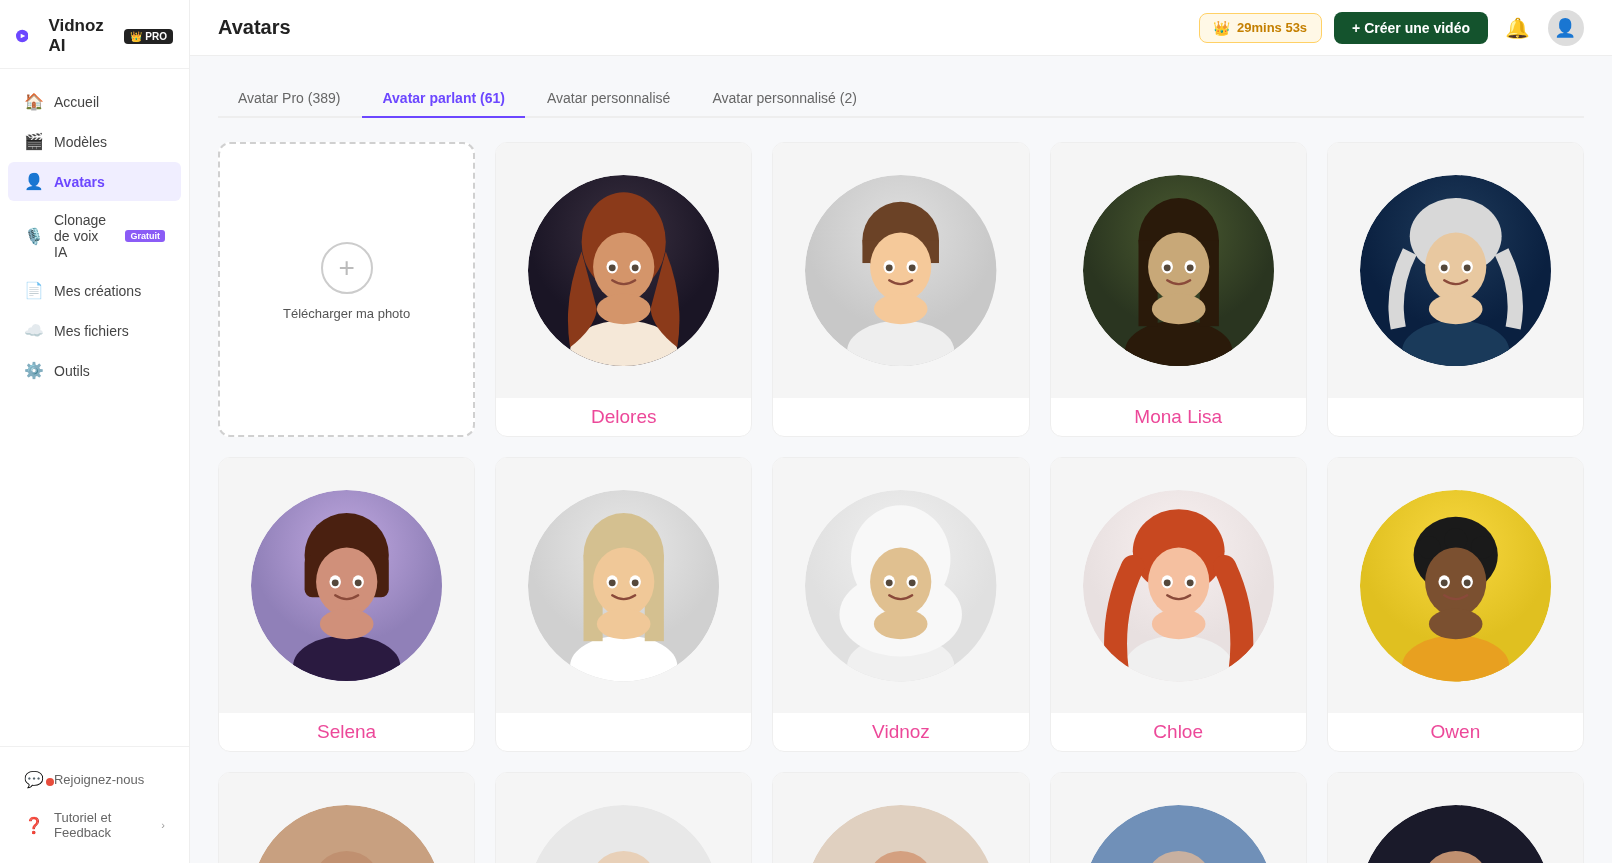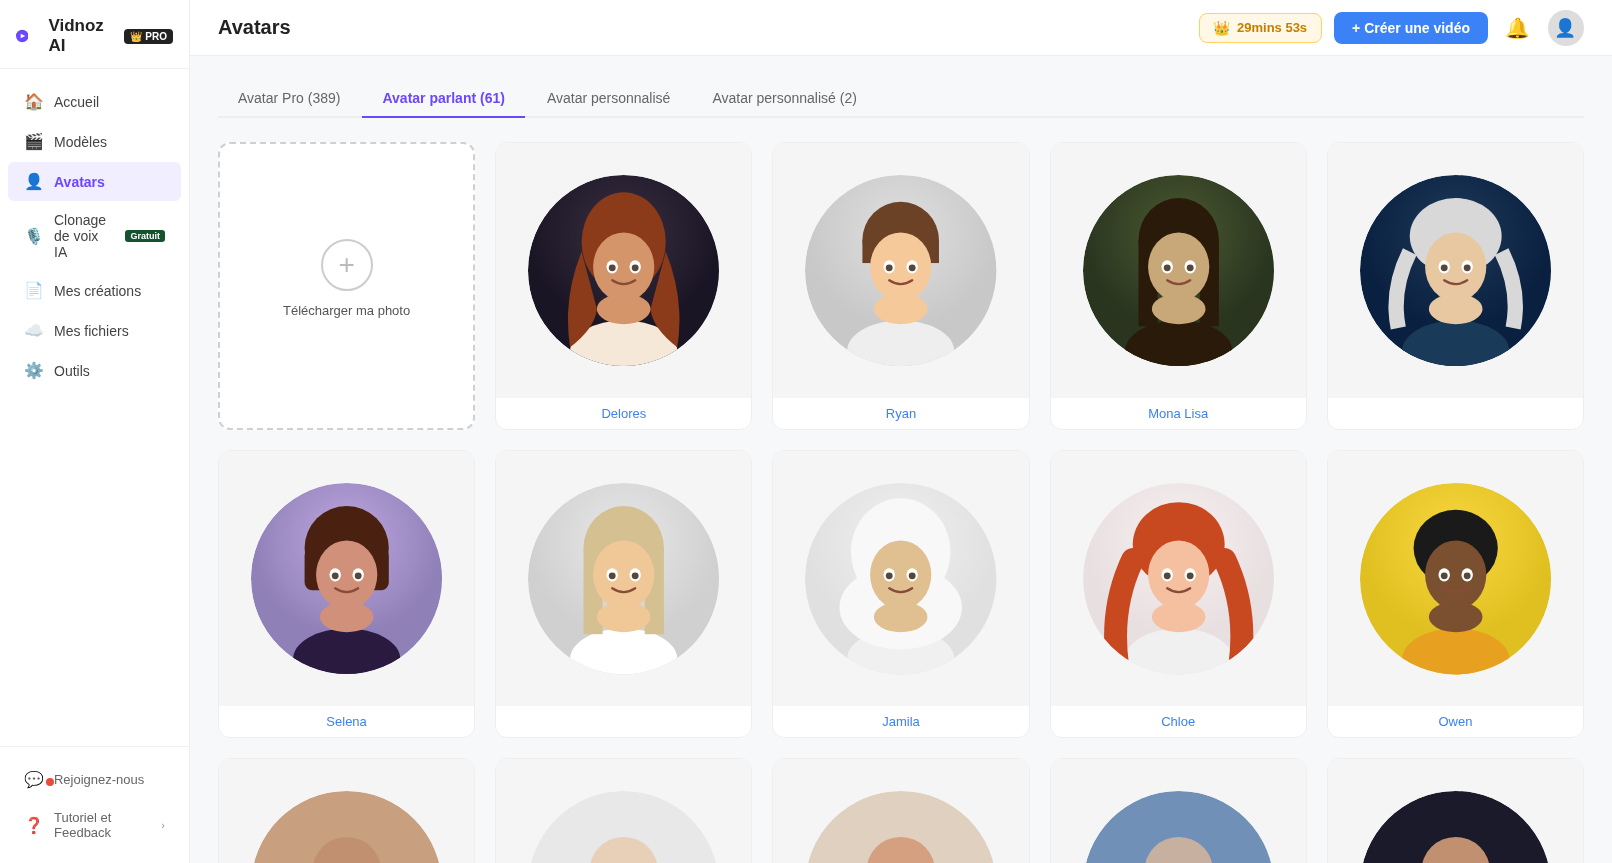--- a/index.html
+++ b/index.html
@@ -67,21 +67,21 @@
       color: #6c47ff;
       font-weight: 600;
     }
     .nav-icon {
       font-size: 16px;
       width: 20px;
       text-align: center;
       flex-shrink: 0;
     }
     .gratuit-badge {
-      background: #14532d;
+      background: #8b5cf6;
       color: #fff;
       font-size: 9px;
       font-weight: 700;
       padding: 1px 5px;
       border-radius: 3px;
       margin-left: 4px;
     }
     .sidebar-bottom {
       padding: 12px 0;
       border-top: 1px solid #f0f0f0;
@@ -133,21 +133,21 @@
       border-radius: 8px;
       font-size: 13px;
       font-weight: 600;
       cursor: pointer;
       display: flex;
       align-items: center;
       gap: 6px;
     }
     .timer-crown { font-size: 14px; }
     .create-btn {
-      background: #3b82f6;
+      background: #14532d;
       color: #fff;
       border: none;
       padding: 8px 18px;
       border-radius: 8px;
       font-size: 14px;
       font-weight: 600;
       cursor: pointer;
       display: flex;
       align-items: center;
       gap: 6px;
@@ -248,22 +248,22 @@
       border-radius: 50%;
       display: flex;
       align-items: center;
       justify-content: center;
       font-size: 28px;
       color: #bbb;
       margin-bottom: 12px;
     }
     .avatar-name {
       padding: 8px 10px;
-      font-size: 13px;
-      color: #3b82f6;
+      font-size: 19px;
+      color: #ec4899;
       font-weight: 500;
       text-align: center;
     }
     .upload-label {
       font-size: 13px;
       color: #555;
       text-align: right;
       padding: 0 16px 16px;
     }
 
@@ -444,21 +444,20 @@
       <ellipse cx="44" cy="48" rx="3" ry="3.5" fill="white"></ellipse>
       <ellipse cx="56" cy="48" rx="3" ry="3.5" fill="white"></ellipse>
       <circle cx="44" cy="48.5" r="1.8" fill="#2a1a0a" opacity="0.8"></circle>
       <circle cx="56" cy="48.5" r="1.8" fill="#2a1a0a" opacity="0.8"></circle>
       <path d="M44,55 Q50,59 56,55" stroke="#8a4a3a" stroke-width="1.2" fill="none" stroke-linecap="round"></path>
       <ellipse cx="50" cy="70" rx="14" ry="8" fill="#F5C99A"></ellipse>
     </g>
   </svg></div>
             </div>
           </div>
-          <div class="avatar-name">Ryan</div>
         </div>
         <div class="avatar-card">
           <div class="avatar-image-container">
             <div class="avatar-illus">
               <div class="avatar-illus-inner"><svg viewBox="0 0 100 100" xmlns="http://www.w3.org/2000/svg">
     <defs>
       <radialGradient id="bg_monalisa" cx="50%" cy="30%">
         <stop offset="0%" stop-color="#4a5a30"></stop>
         <stop offset="100%" stop-color="#2a3520"></stop>
       </radialGradient>
@@ -601,21 +600,21 @@
       <ellipse cx="44" cy="48" rx="3" ry="3.5" fill="white"></ellipse>
       <ellipse cx="56" cy="48" rx="3" ry="3.5" fill="white"></ellipse>
       <circle cx="44" cy="48.5" r="1.8" fill="#2a1a0a" opacity="0.8"></circle>
       <circle cx="56" cy="48.5" r="1.8" fill="#2a1a0a" opacity="0.8"></circle>
       <path d="M44,55 Q50,59 56,55" stroke="#8a4a3a" stroke-width="1.2" fill="none" stroke-linecap="round"></path>
       <ellipse cx="50" cy="70" rx="14" ry="8" fill="#E0C090"></ellipse>
     </g>
   </svg></div>
             </div>
           </div>
-          <div class="avatar-name">Jamila</div>
+          <div class="avatar-name">Vidnoz</div>
         </div>
         <div class="avatar-card">
           <div class="avatar-image-container">
             <div class="avatar-illus">
               <div class="avatar-illus-inner"><svg viewBox="0 0 100 100" xmlns="http://www.w3.org/2000/svg">
     <defs>
       <radialGradient id="bg_chloe" cx="50%" cy="30%">
         <stop offset="0%" stop-color="#f8f0f0"></stop>
         <stop offset="100%" stop-color="#e8e0e0"></stop>
       </radialGradient>

